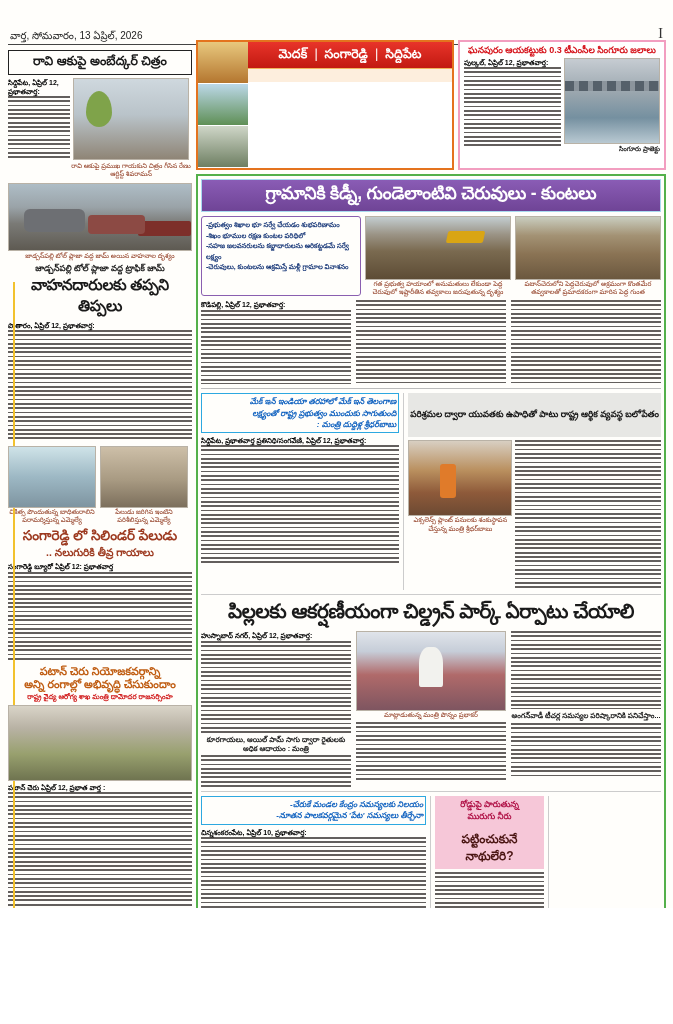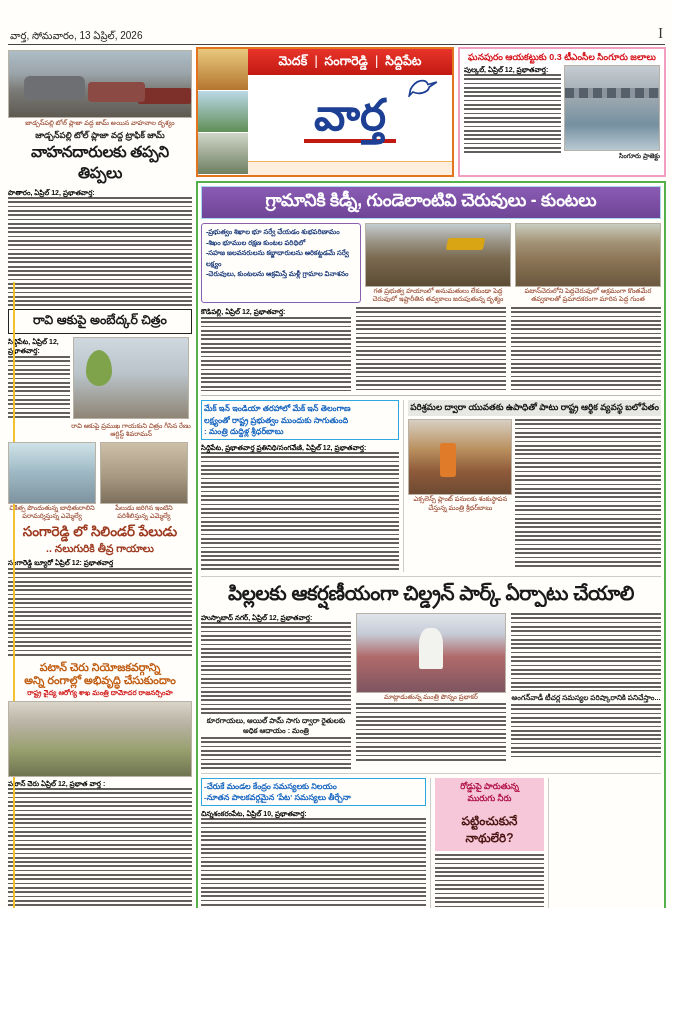--- a/index.html
+++ b/index.html
@@ -40,21 +40,21 @@
   .toll-kicker { font-size:8.5px; font-weight:bold; text-align:center; margin:3px 0 1px; }
   .toll-head { font-size:15.5px; font-weight:bold; text-align:center; margin:1px 0 3px; letter-spacing:-.3px;}
   .cyl-head { font-size:13.5px; font-weight:bold; color:#9d3a20; text-align:center; line-height:1.15; margin:4px 0 3px; }
   .cyl-sub { font-size:10.5px; }
   .pat-head { font-size:11px; font-weight:bold; color:#c05d12; text-align:center; line-height:1.25; margin-top:5px;}
   .pat-byline { font-size:7px; font-weight:bold; color:#d01818; text-align:center; margin:1px 0 3px;}
   .pat-sub { font-size:8px; font-weight:bold; margin:3px 0 2px; }
   .cream-box { background:#fdeccd; border:1px solid #e8a13a; padding:3px; margin-top:3px; }
 
   
-  #maincol { position:absolute; left:196px; top:47px; width:470px; height:958px; }
+  #maincol { position:absolute; left:196px; top:40px; width:470px; height:958px; }
   .masthead { position:absolute; left:0; top:0; width:258px; height:130px; border:2px solid #e4731e; background:#fff; display:flex; }
   .mh-photos { width:50px; display:flex; flex-direction:column; }
   .mh-photos div { flex:1; border-bottom:1px solid #fff; }
   .mh-p1 { background:linear-gradient(180deg,#e8c87e,#b4762f); }
   .mh-p2 { background:linear-gradient(180deg,#bcd8e8,#5f8f56); }
   .mh-p3 { background:linear-gradient(180deg,#cfd6c8,#6e7f62); }
   .mh-right { flex:1; display:flex; flex-direction:column; }
   .mh-districts { background:linear-gradient(180deg,#e8342a,#c21911); color:#fff; font-weight:bold; font-size:12.5px; text-align:center; padding:4px 0; }
   .mh-logo-wrap { flex:1; position:relative; display:flex; align-items:center; justify-content:center; }
   .mh-logo { font-size:44px; font-weight:bold; color:#1d3f94; line-height:1; border-bottom:4px solid #c21911; padding:0 10px 2px; }
@@ -76,24 +76,24 @@
   .bullet-box div { font-size:6.8px; font-weight:bold; color:#1b3a7a; line-height:1.55; }
   .ms-photo-col { width:146px; }
   .ph-dig1 { width:146px; height:64px; background:linear-gradient(180deg,#c3cdd0 0%,#9b9486 28%,#7a6a50 55%,#5d4c35 100%); }
   .ph-dig1::after{content:"";position:absolute;right:18%;top:22%;width:26%;height:20%;background:#d9a514;border-radius:2px;transform:skewX(-12deg);}
   .ph-dig2 { width:146px; height:64px; background:linear-gradient(180deg,#c9cdbf 0%,#a39274 30%,#8a7354 60%,#6b583f 100%); }
   .ms-body { display:flex; gap:5px; margin-top:4px; border-bottom:1px solid #bbb; padding-bottom:4px;}
   .ms-body .col { flex:1; }
 
   .row3 { display:flex; gap:4px; margin-top:4px; border-bottom:1px solid #ccc; padding-bottom:4px; }
   .r3-left { width:232px; border-right:1px solid #ccc; padding-right:4px; }
-  .kicker-blue { border:1.5px solid #2da8e0; padding:2px; text-align:left; }
+  .kicker-blue { border:1.5px solid #2da8e0; padding:2px; text-align:right;font-style:italic; }
   .kicker-blue div { font-size:8px; font-weight:bold; color:#1464c0; line-height:1.4; }
   .r3-right { flex:1; }
-  .ind-headbar { background:#e7e7e4; font-size:8.8px; font-weight:bold; color:#111; padding:2px 2px; text-align:right; white-space:nowrap; overflow:hidden; }
+  .ind-headbar { background:#e7e7e4; font-size:8.8px; font-weight:bold; color:#111; padding:16px 2px; text-align:right; white-space:nowrap; overflow:hidden; }
   .ind-flex { display:flex; gap:3px; margin-top:3px; }
   .ph-found { width:104px; height:76px; background:linear-gradient(180deg,#d8cfc2 0%,#b98f5e 40%,#8e5a3a 70%,#6d4a33 100%); }
   .ph-found::after{content:"";position:absolute;left:30%;top:30%;width:16%;height:46%;background:#e07b2a;border-radius:3px;}
 
   .cp-head { font-size:20px; font-weight:bold; text-align:center; margin-top:5px; letter-spacing:-.4px; }
   .cp-cols { display:flex; gap:5px; margin-top:3px; border-bottom:1px solid #ccc; padding-bottom:4px;}
   .cp-c { flex:1; }
   .cp-sub { font-size:7.2px; font-weight:bold; text-align:center; line-height:1.3; margin:2px 0; }
   .ph-meet { width:100%; height:80px; background:linear-gradient(180deg,#e0e4ea 0%,#c6cdd8 25%,#b06a6a 55%,#7e5560 100%); }
   .ph-meet::before{content:"";position:absolute;left:42%;top:18%;width:16%;height:52%;background:#f2f2ee;border-radius:40% 40% 8% 8%;}
@@ -122,42 +122,42 @@
 <div id="page">
 
   <div class="edition">వార్త, సోమవారం, 13 ఏప్రిల్, 2026</div>
   <div class="pagenum">I</div>
   <div class="hrule"></div>
 
   <div id="leftcol">
     <div class="yellow-rule"></div>
 
     <div>
+      <div class="leaf-head">రావి ఆకుపై అంబేద్కర్ చిత్రం</div>
+      <div class="leaf-body">
+        <div class="leaf-text">
+          <span class="dateline">సిద్దిపేట, ఏప్రిల్ 12, ప్రభాతవార్త:</span>
+          <div class="gk" style="height:64px"></div>
+        </div>
+        <div class="photo ph-leaf"></div>
+      </div>
+      <div class="caption" style="margin:2px 0 4px 62px">రావి ఆకుపై ప్రముఖ గాయకుని చిత్రం గీసిన రేణు ఆర్టిస్ట్ శివరామన్</div>
+    </div>
+
+    <div>
       <div class="photo ph-traffic"></div>
       <div class="caption" style="margin-top:1px">జాడ్చన్‌పల్లి టోల్ ప్లాజా వద్ద జామ్ అయిన వాహనాల దృశ్యం</div>
       <div class="toll-kicker">జాడ్చన్‌పల్లి టోల్ ప్లాజా వద్ద ట్రాఫిక్ జామ్</div>
       <div class="toll-head">వాహనదారులకు తప్పని తిప్పలు</div>
       <div>
         <span class="dateline">పొతారం, ఏప్రిల్ 12, ప్రభాతవార్త:</span>
         <div class="gk" style="height:112px"></div>
       </div>
     </div>
 
-    <div>
-      <div class="leaf-head">రావి ఆకుపై అంబేద్కర్ చిత్రం</div>
-      <div class="leaf-body">
-        <div class="leaf-text">
-          <span class="dateline">సిద్దిపేట, ఏప్రిల్ 12, ప్రభాతవార్త:</span>
-          <div class="gk" style="height:64px"></div>
-        </div>
-        <div class="photo ph-leaf"></div>
-      </div>
-      <div class="caption" style="margin:2px 0 4px 62px">రావి ఆకుపై ప్రముఖ గాయకుని చిత్రం గీసిన రేణు ఆర్టిస్ట్ శివరామన్</div>
-    </div>
-
     <div style="margin-top:4px">
       <div style="display:flex; gap:4px">
         <div class="photo ph-hosp"></div>
         <div class="photo ph-hosp2"></div>
       </div>
       <div style="display:flex; gap:4px">
         <div class="caption" style="width:88px">చికిత్స పొందుతున్న బాధితురాలిని పరామర్శిస్తున్న ఎమ్మెల్యే</div>
         <div class="caption" style="width:88px">పేలుడు జరిగిన ఇంటిని పరిశీలిస్తున్న ఎమ్మెల్యే</div>
       </div>
       <div class="cyl-head">
@@ -192,28 +192,20 @@
   <div id="maincol">
 
     <div class="masthead">
       <div class="mh-photos">
         <div class="mh-p1"></div>
         <div class="mh-p2"></div>
         <div class="mh-p3"></div>
       </div>
       <div class="mh-right">
         <div class="mh-districts">మెదక్ ❘ సంగారెడ్డి ❘ సిద్దిపేట</div>
-        <div class="mh-logo-wrap">
-          <span class="mh-dove">
-            <svg width="30" height="20" viewBox="0 0 24 16">
-                <path d="M2 10 C6 2 14 1 16 6 L23 4 L17 8 C16 13 8 14 4 12 L1 15 Z" fill="none" stroke="#1d3f94" stroke-width="1.4"></path>
-              </svg>
-          </span>
-          <div class="mh-logo">వార్త</div>
-        </div>
         <div class="mh-strip"></div>
       </div>
     </div>
 
     <div class="dambox">
       <div class="dam-head">ఘనపురం ఆయకట్టుకు 0.3 టీఎంసీల సింగూరు జలాలు</div>
       <div class="dam-flex">
         <div class="dam-textcol">
           <span class="dateline">పుల్కల్, ఏప్రిల్ 12, ప్రభాతవార్త:</span>
           <div class="gk" style="height:80px"></div>

